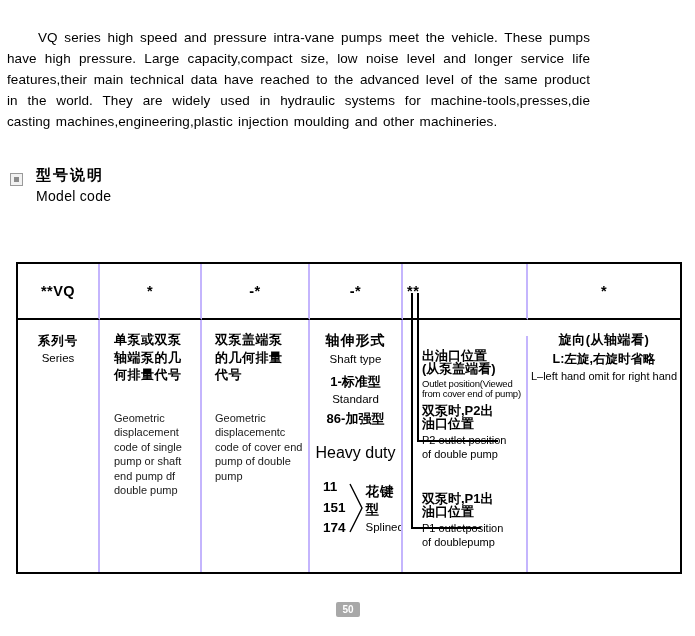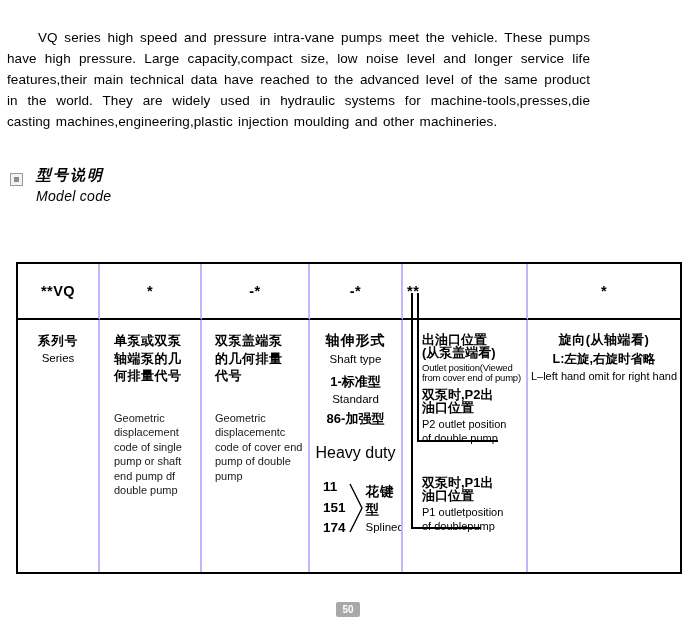--- a/index.html
+++ b/index.html
@@ -11,21 +11,21 @@
   
   .intro { position:absolute; left:7px; top:27px; width:583px;
            font-size:13.5px; line-height:21px; text-align:justify;
            text-indent:31px; word-spacing:1.5px; letter-spacing:0.1px; }
 
   
   .bullet { position:absolute; left:10px; top:173px; width:13px; height:13px;
             border:1.5px solid #9a9a9a; background:#f2f2f2;
             display:flex; align-items:center; justify-content:center; }
   .bullet-inner { width:5px; height:5px; background:#8b8b8b; display:block; }
-  .sec-titles { position:absolute; left:36px; top:166px;font-style:italic; }
+  .sec-titles { position:absolute; left:36px; top:166px; }
   .sec-zh { font-weight:bold; font-size:15px; letter-spacing:2px; }
   .sec-en { font-size:14px; margin-top:3px; letter-spacing:0.3px; }
 
   
   .mtable { position:absolute; left:16px; top:262px; background:#fff;
             border:2px solid #000; display:grid;
             grid-template-columns:82px 102px 108px 93px 125px 152px;
             grid-template-rows:56px 252px; }
   .cell { border-right:2px solid #c4b5fd; overflow:hidden; position:relative; }
   .cell.c6 { border-right:none; }
@@ -36,41 +36,41 @@
   .zh-b { font-weight:bold; }
   .en   { font-weight:normal; }
 
   
   .c1.bodyc { text-align:center; padding-top:13px; }
   .c1 .zh-b { font-size:12.5px; letter-spacing:1px; }
   .c1 .en { font-size:11.5px; margin-top:2px; }
 
   
   .dispcol { padding:12px 2px 0 14px; }
-  .dispcol .zh-b { font-size:13px; line-height:17.5px; letter-spacing:0.5px; }
+  .dispcol .zh-b { font-size:13px; line-height:17.5px; letter-spacing:0.5px;font-family:Liberation Mono, monospace; }
   .dispcol .enblock { margin-top:26px; font-size:11px; line-height:14.5px; color:#1a1a1a; }
   .c3.dispcol { padding-left:13px; }
 
   
   .c4-center { text-align:center; padding-top:12px; }
   .c4-center .t1 { font-size:14px; font-weight:bold; letter-spacing:1px; }
   .c4-center .t2 { font-size:11.5px; margin-top:3px; }
   .c4-center .t3 { font-size:13px; font-weight:bold; margin-top:8px; }
   .c4-center .t4 { font-size:11.5px; margin-top:2px;text-align:center; }
   .c4-center .t5 { font-size:13px; font-weight:bold; margin-top:5px; }
   .c4-center .t6 { font-size:16px; margin-top:16px; }
   .codes-row { display:flex; align-items:center; margin-top:15px; padding-left:13px; }
   .codes { font-weight:bold; font-size:13.5px; line-height:20.5px; text-align:left; }
   .brace { margin-left:3px; flex:none; }
   .spline { margin-left:3px; text-align:left; }
   .spline .zh-b { font-size:13.5px; letter-spacing:1px; }
   .spline .en { font-size:11.5px; margin-top:2px; }
 
   
-  .c5.bodyc { padding:13px 2px 0 19px; }
+  .c5.bodyc { padding:13px 2px 0 19px;margin-top:16px; }
   .ol-zh  { font-weight:bold; font-size:13px; line-height:13px; }
   .ol-ensm { font-size:9.5px; line-height:10px; margin-top:4px; letter-spacing:-0.2px; }
   .p2zh { margin-top:5px; }
   .olen { font-size:11px; line-height:10px; margin-top:5px; }
   .olen div { margin-top:4px; }
   .p1zh { margin-top:33px; }
 
   
   .c6.bodyc { padding:11px 2px 0 2px; text-align:center; }
   .c6 .r1 { font-size:13px; font-weight:bold; letter-spacing:0.5px; }

